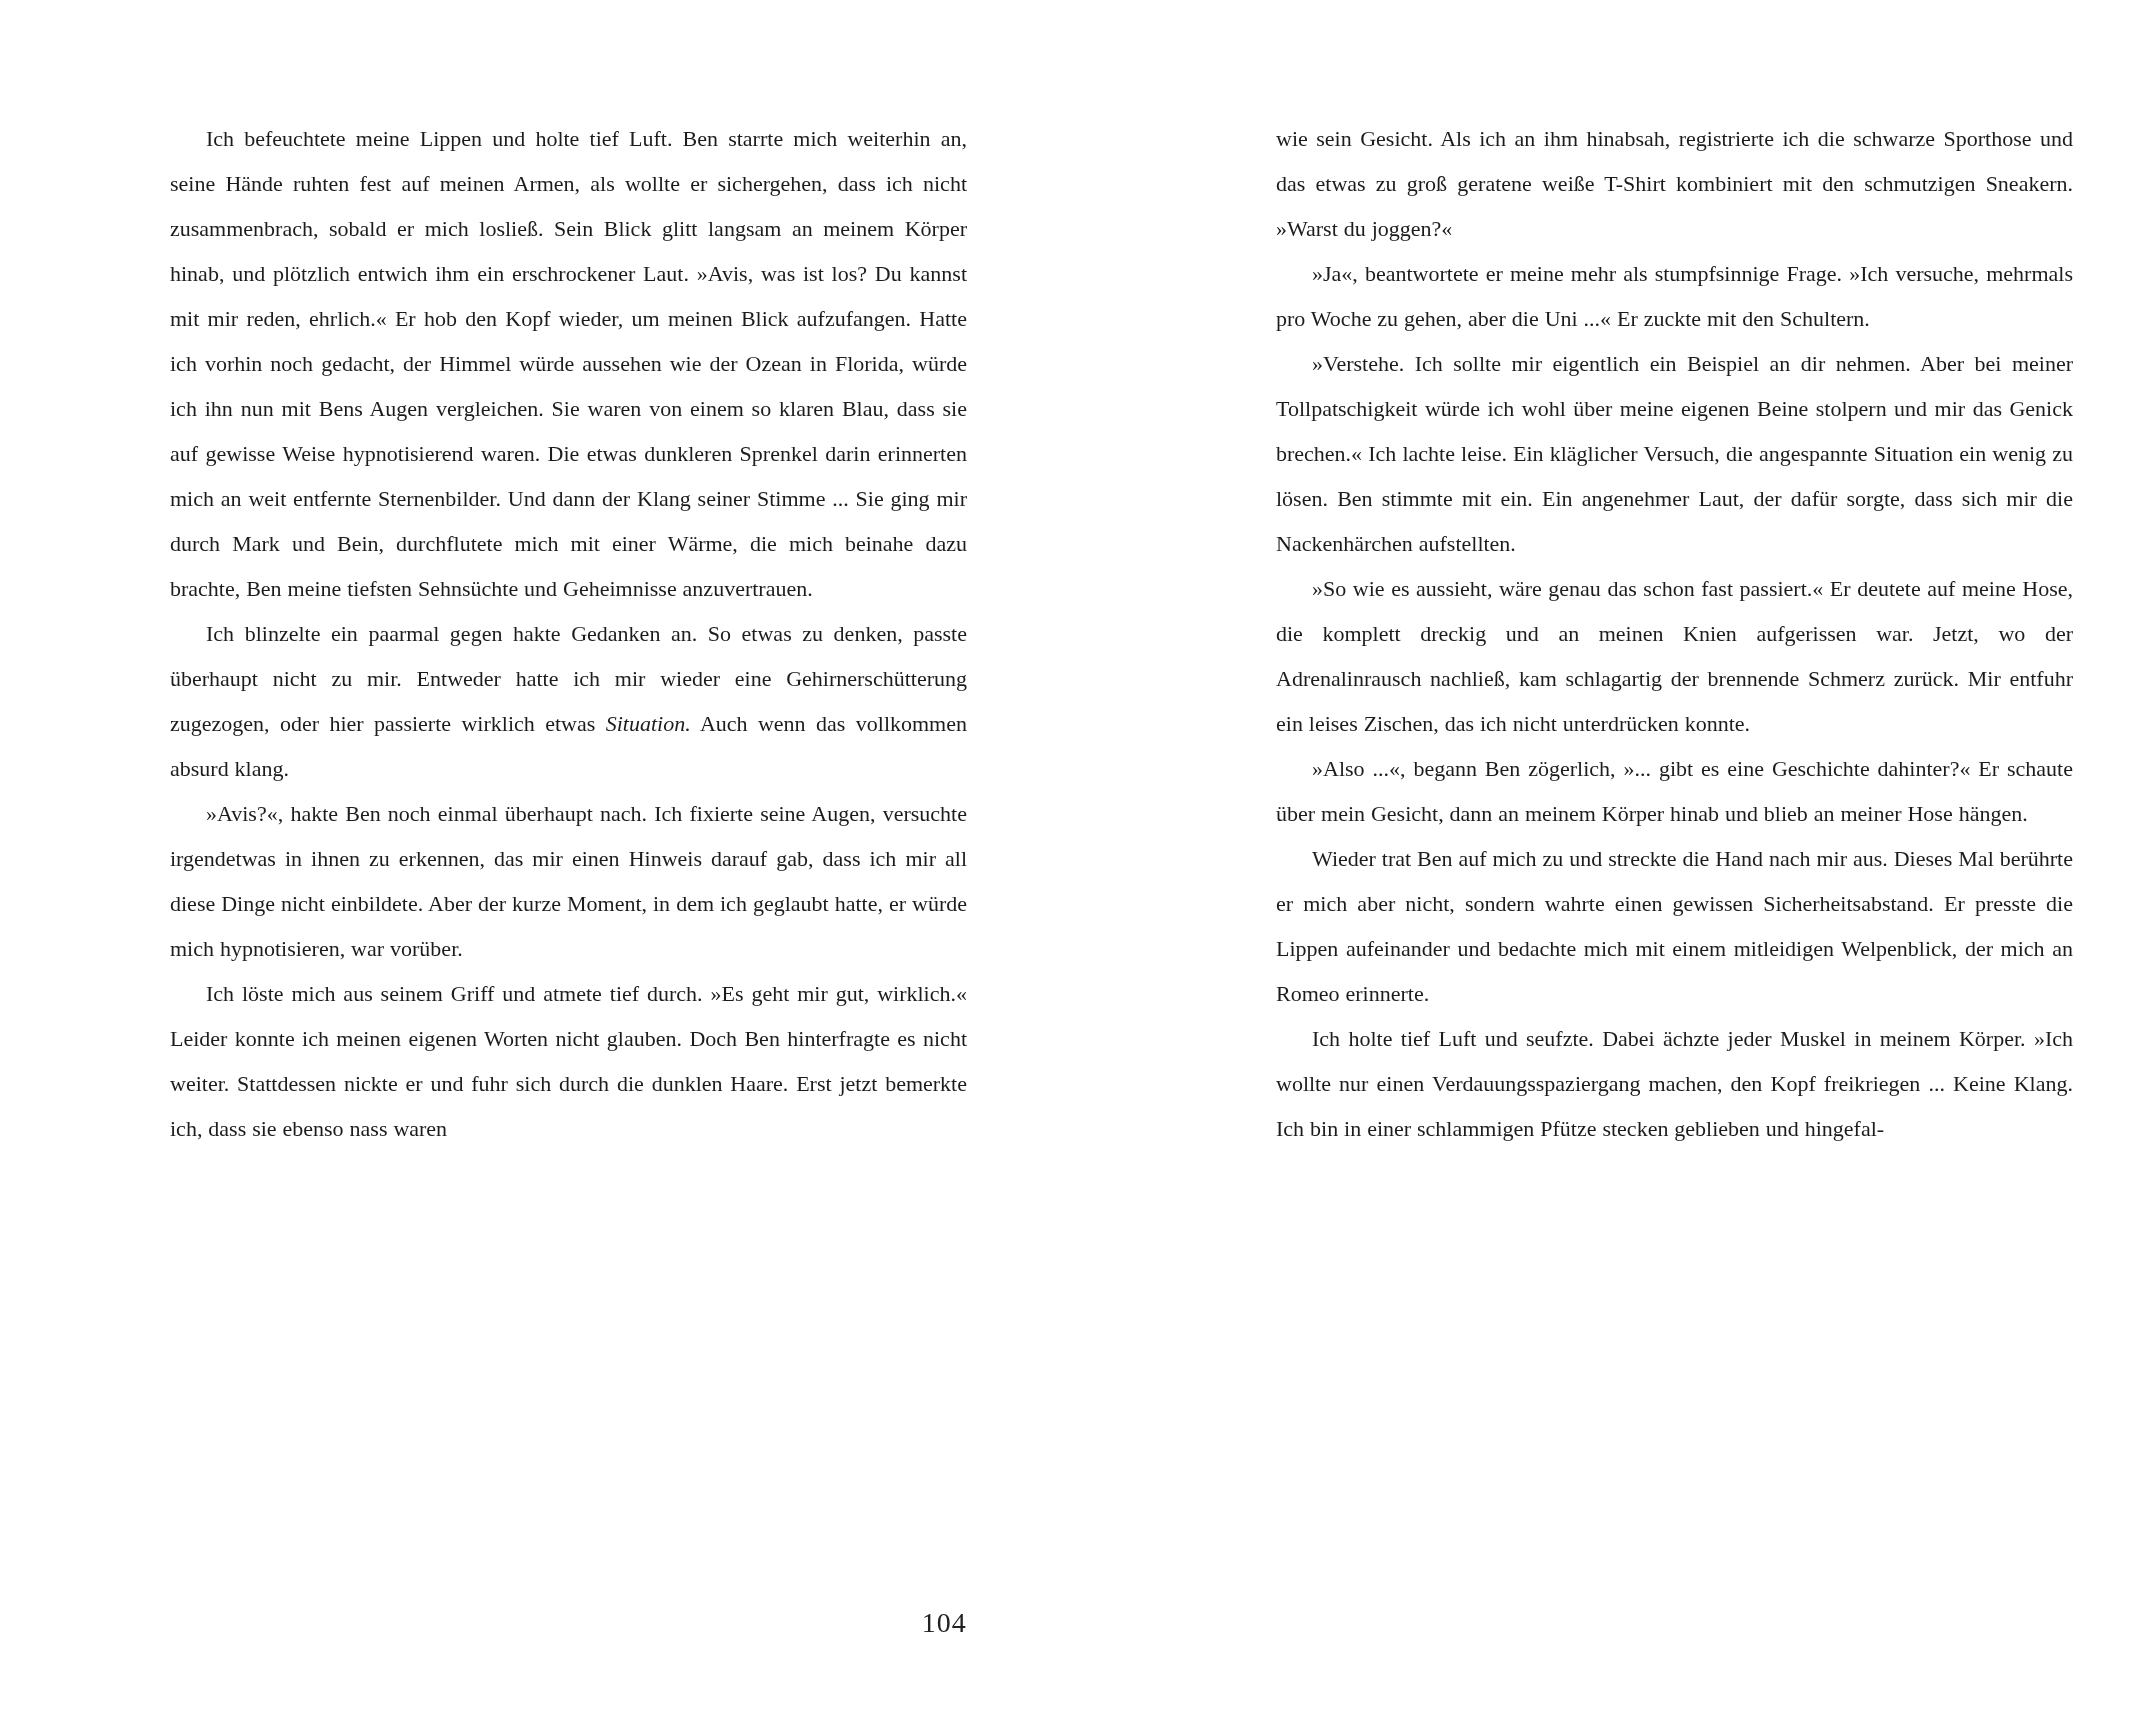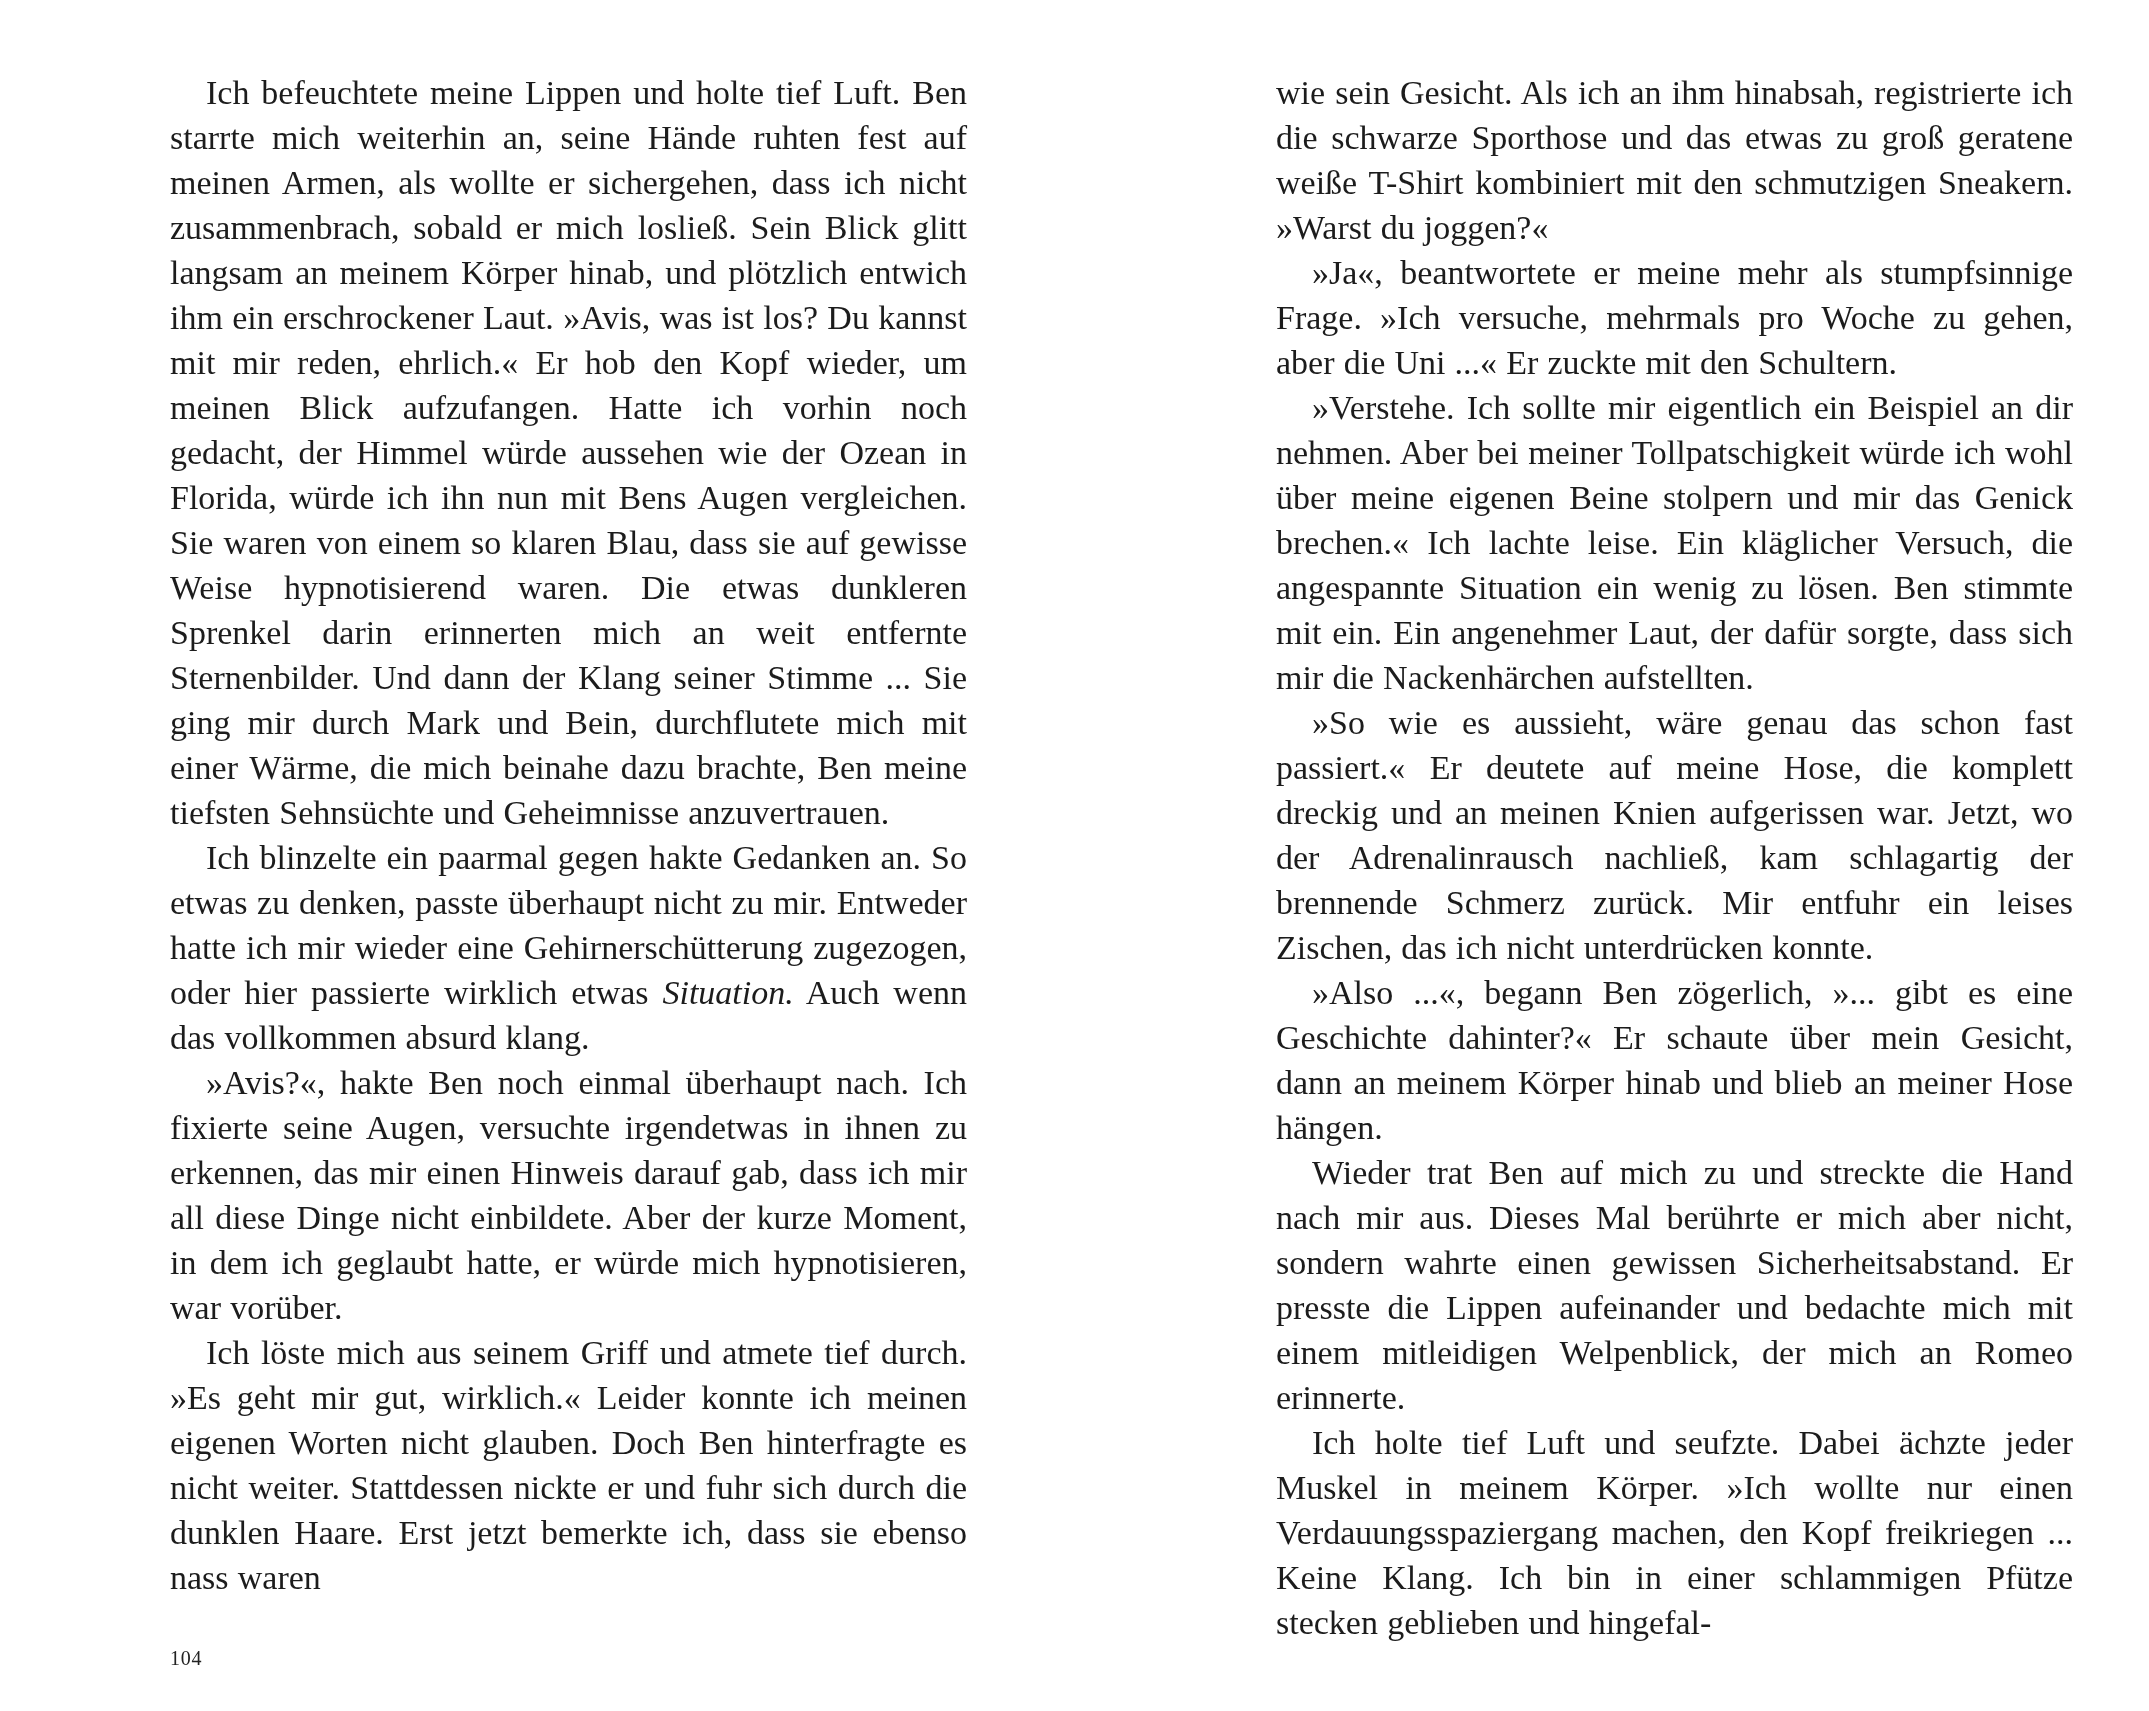--- a/index.html
+++ b/index.html
@@ -22,46 +22,46 @@
   }
   .page {
     position: absolute;
     top: 70px;
     width: 797px;
   }
   .page-left  { left: 170px; }
   .page-right { left: 1276px; }
   .text-block {
     width: 100%;
-    font-size: 34px;
+    font-size: 22px;
     line-height: 45px;
     text-align: justify;
     hyphens: auto;
     -webkit-hyphens: auto;
     word-spacing: 0.02em;
+    margin-top: 46px;
   }
   .para {
     margin: 0;
     padding: 0;
   }
   .para.indent {
     text-indent: 36px;
   }
   .italic {
     font-style: italic;
   }
   .page-number {
     position: absolute;
     top: 1537px;
     width: 100%;
-    text-align: left;
-    font-size: 20px;
+    text-align: right;
+    font-size: 28px;
     letter-spacing: 0.04em;
     color: #222222;
-    margin-top: 40px;
   }
 </style>
 </head>
 <body>
 
 <div class="spread">
 
   <div class="page page-left">
     <div class="text-block" lang="de">
         <p class="para indent"><span>Ich befeuchtete meine Lippen und holte tief Luft. Ben starrte mich weiterhin an, seine Hände ruhten fest auf meinen Armen, als wollte er sichergehen, dass ich nicht zusammenbrach, sobald er mich losließ. Sein Blick glitt langsam an meinem Körper hinab, und plötzlich entwich ihm ein erschrockener Laut. »Avis, was ist los? Du kannst mit mir reden, ehrlich.« Er hob den Kopf wieder, um meinen Blick aufzufangen. Hatte ich vorhin noch gedacht, der Himmel würde aussehen wie der Ozean in Florida, würde ich ihn nun mit Bens Augen vergleichen. Sie waren von einem so klaren Blau, dass sie auf gewisse Weise hypnotisierend waren. Die etwas dunkleren Sprenkel darin erinnerten mich an weit entfernte Sternenbilder. Und dann der Klang seiner Stimme ... Sie ging mir durch Mark und Bein, durchflutete mich mit einer Wärme, die mich beinahe dazu brachte, Ben meine tiefsten Sehnsüchte und Geheimnisse anzuvertrauen.</span></p>

